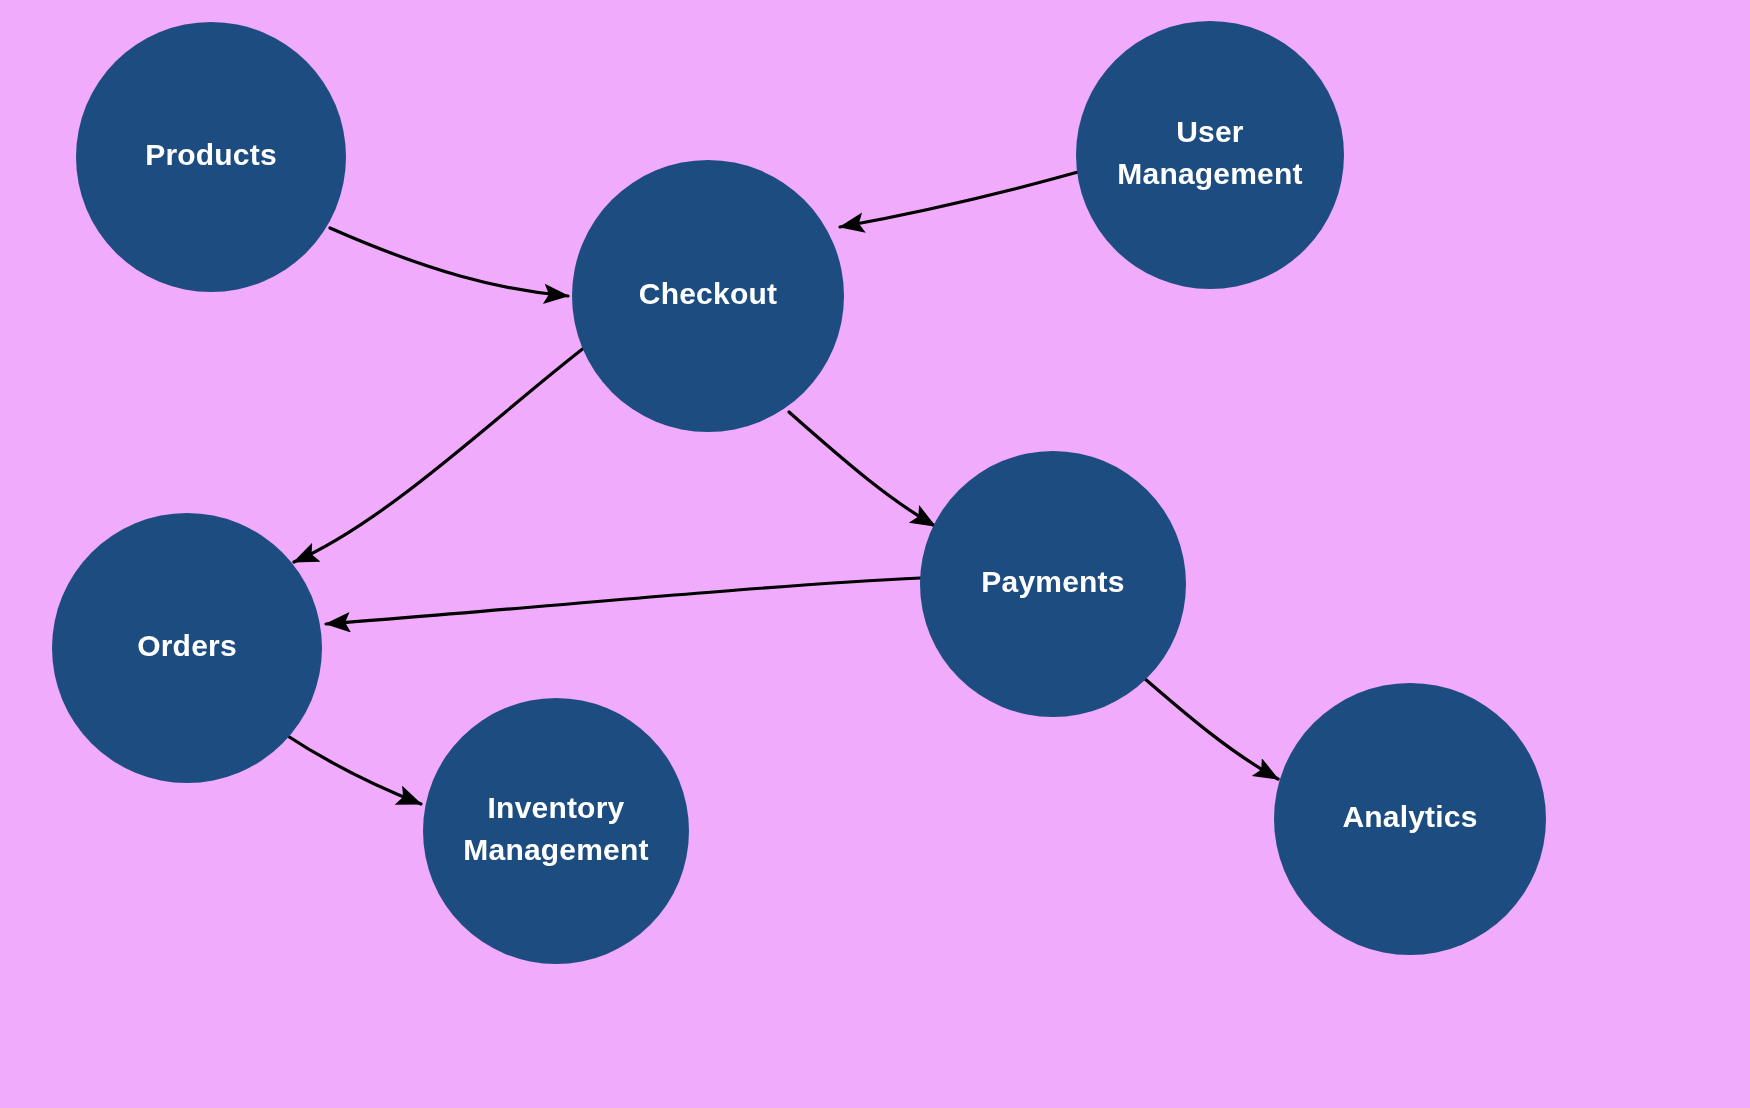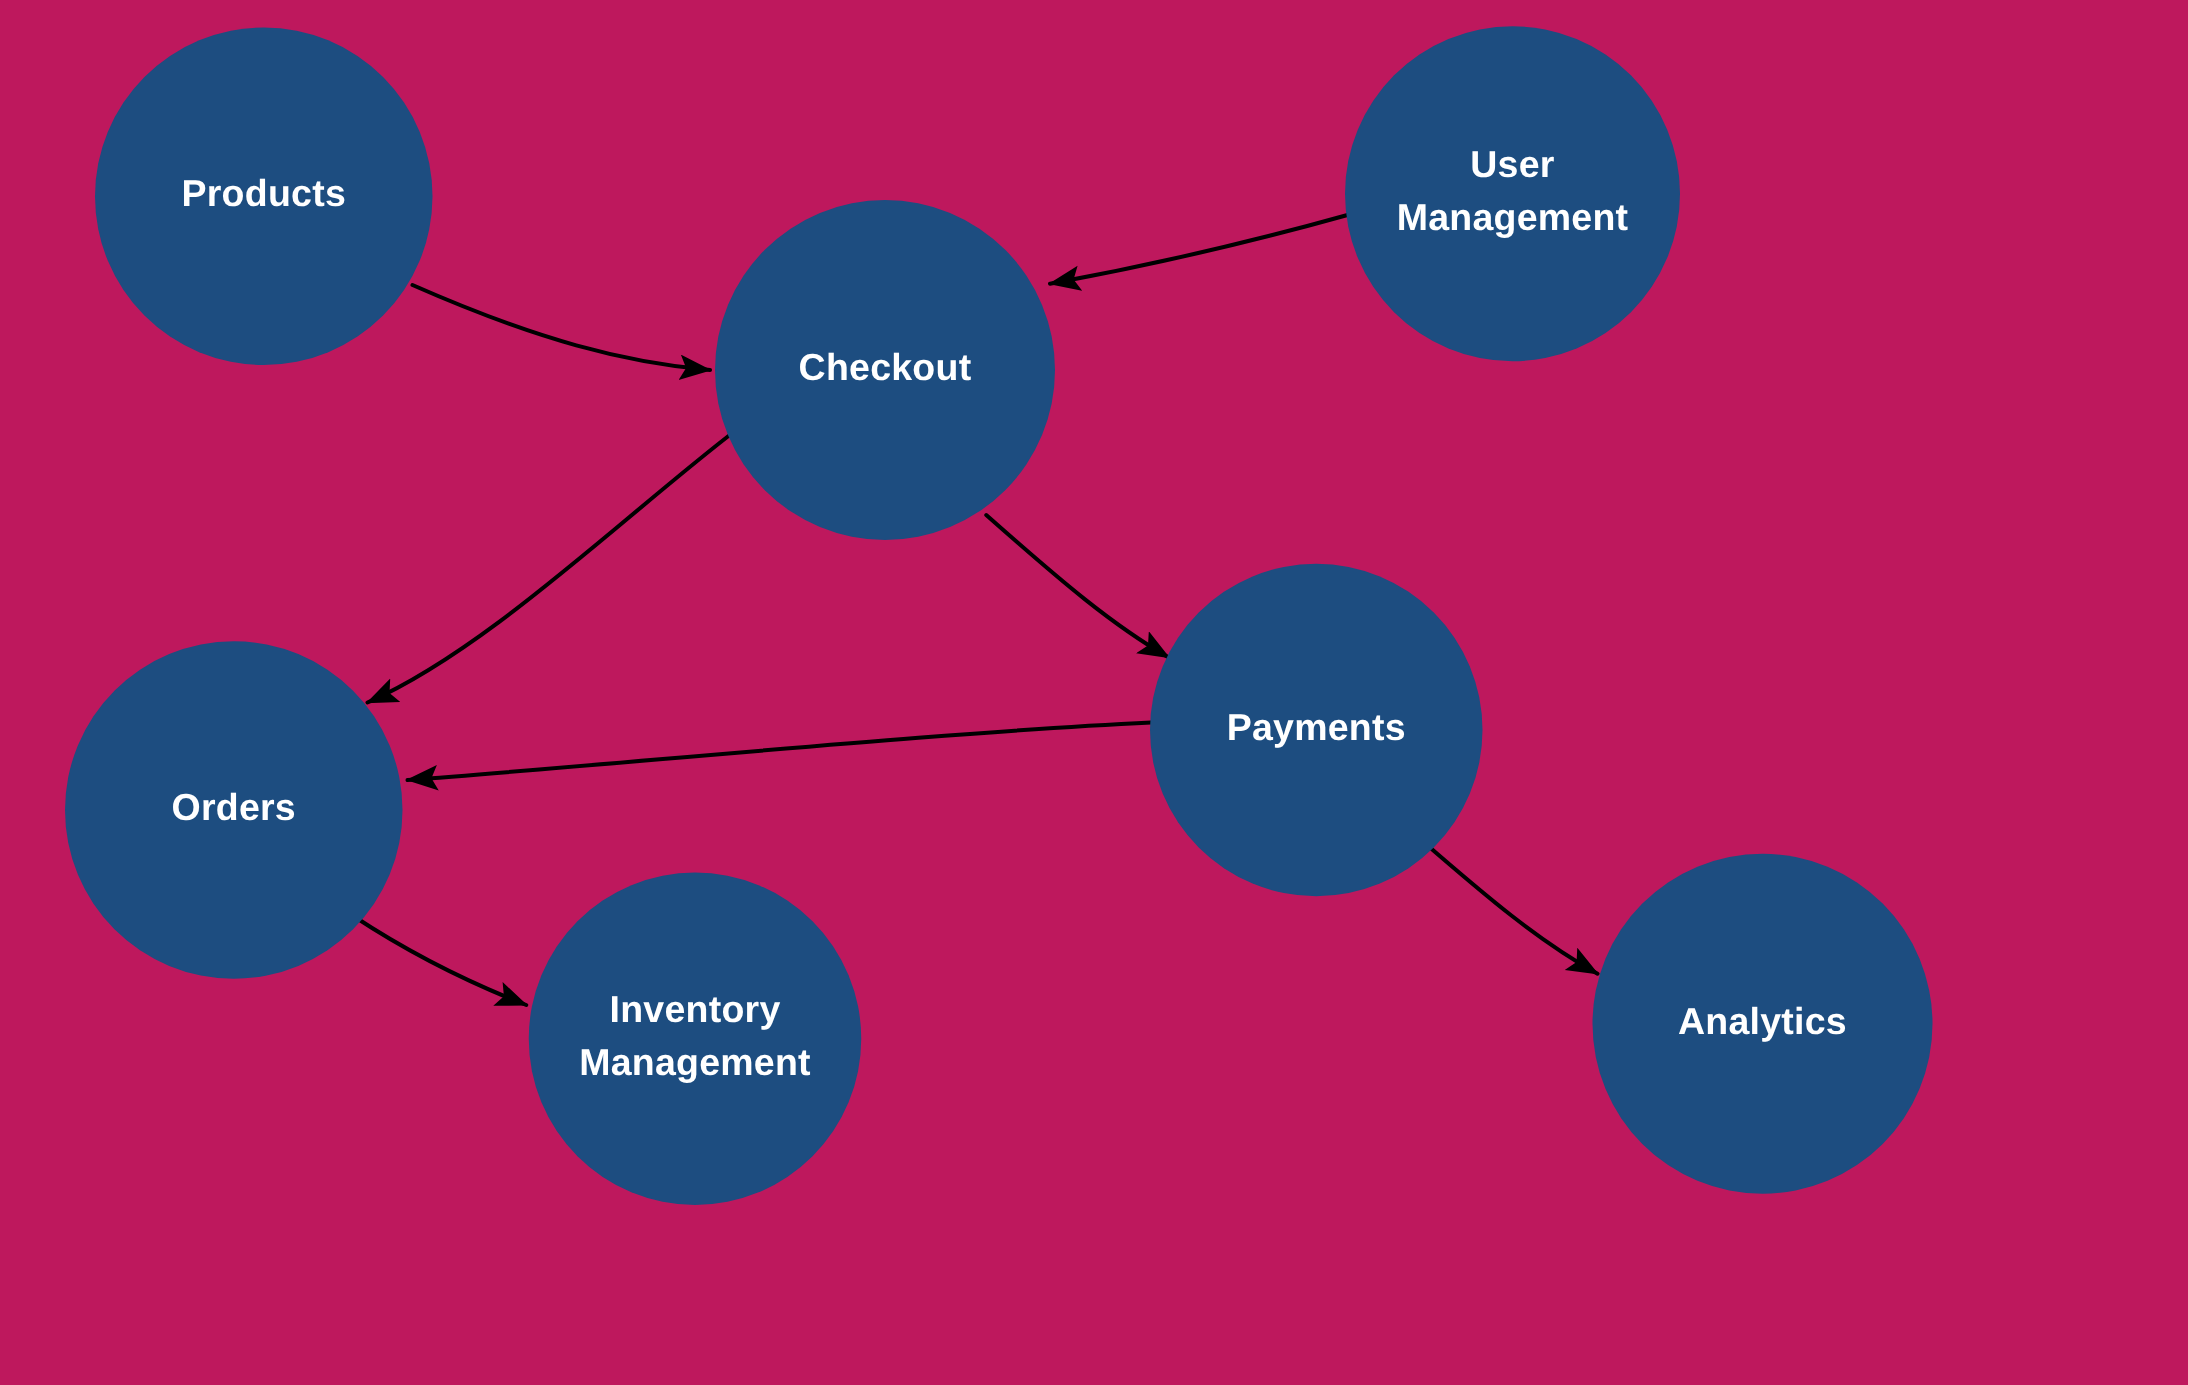--- a/index.html
+++ b/index.html
@@ -4,21 +4,21 @@
 <style>
   html, body {
     margin: 0;
     padding: 0;
     background: #ffffff;
   }
   #canvas {
     position: relative;
     width: 1750px;
     height: 1108px;
-    background: #be185d;
+    background: #f0abfc;
     overflow: hidden;
     font-family: "Liberation Sans", sans-serif;
   }
   #graph-svg {
     position: absolute;
     left: 0;
     top: 0;
     width: 1750px;
     height: 1108px;
   }

